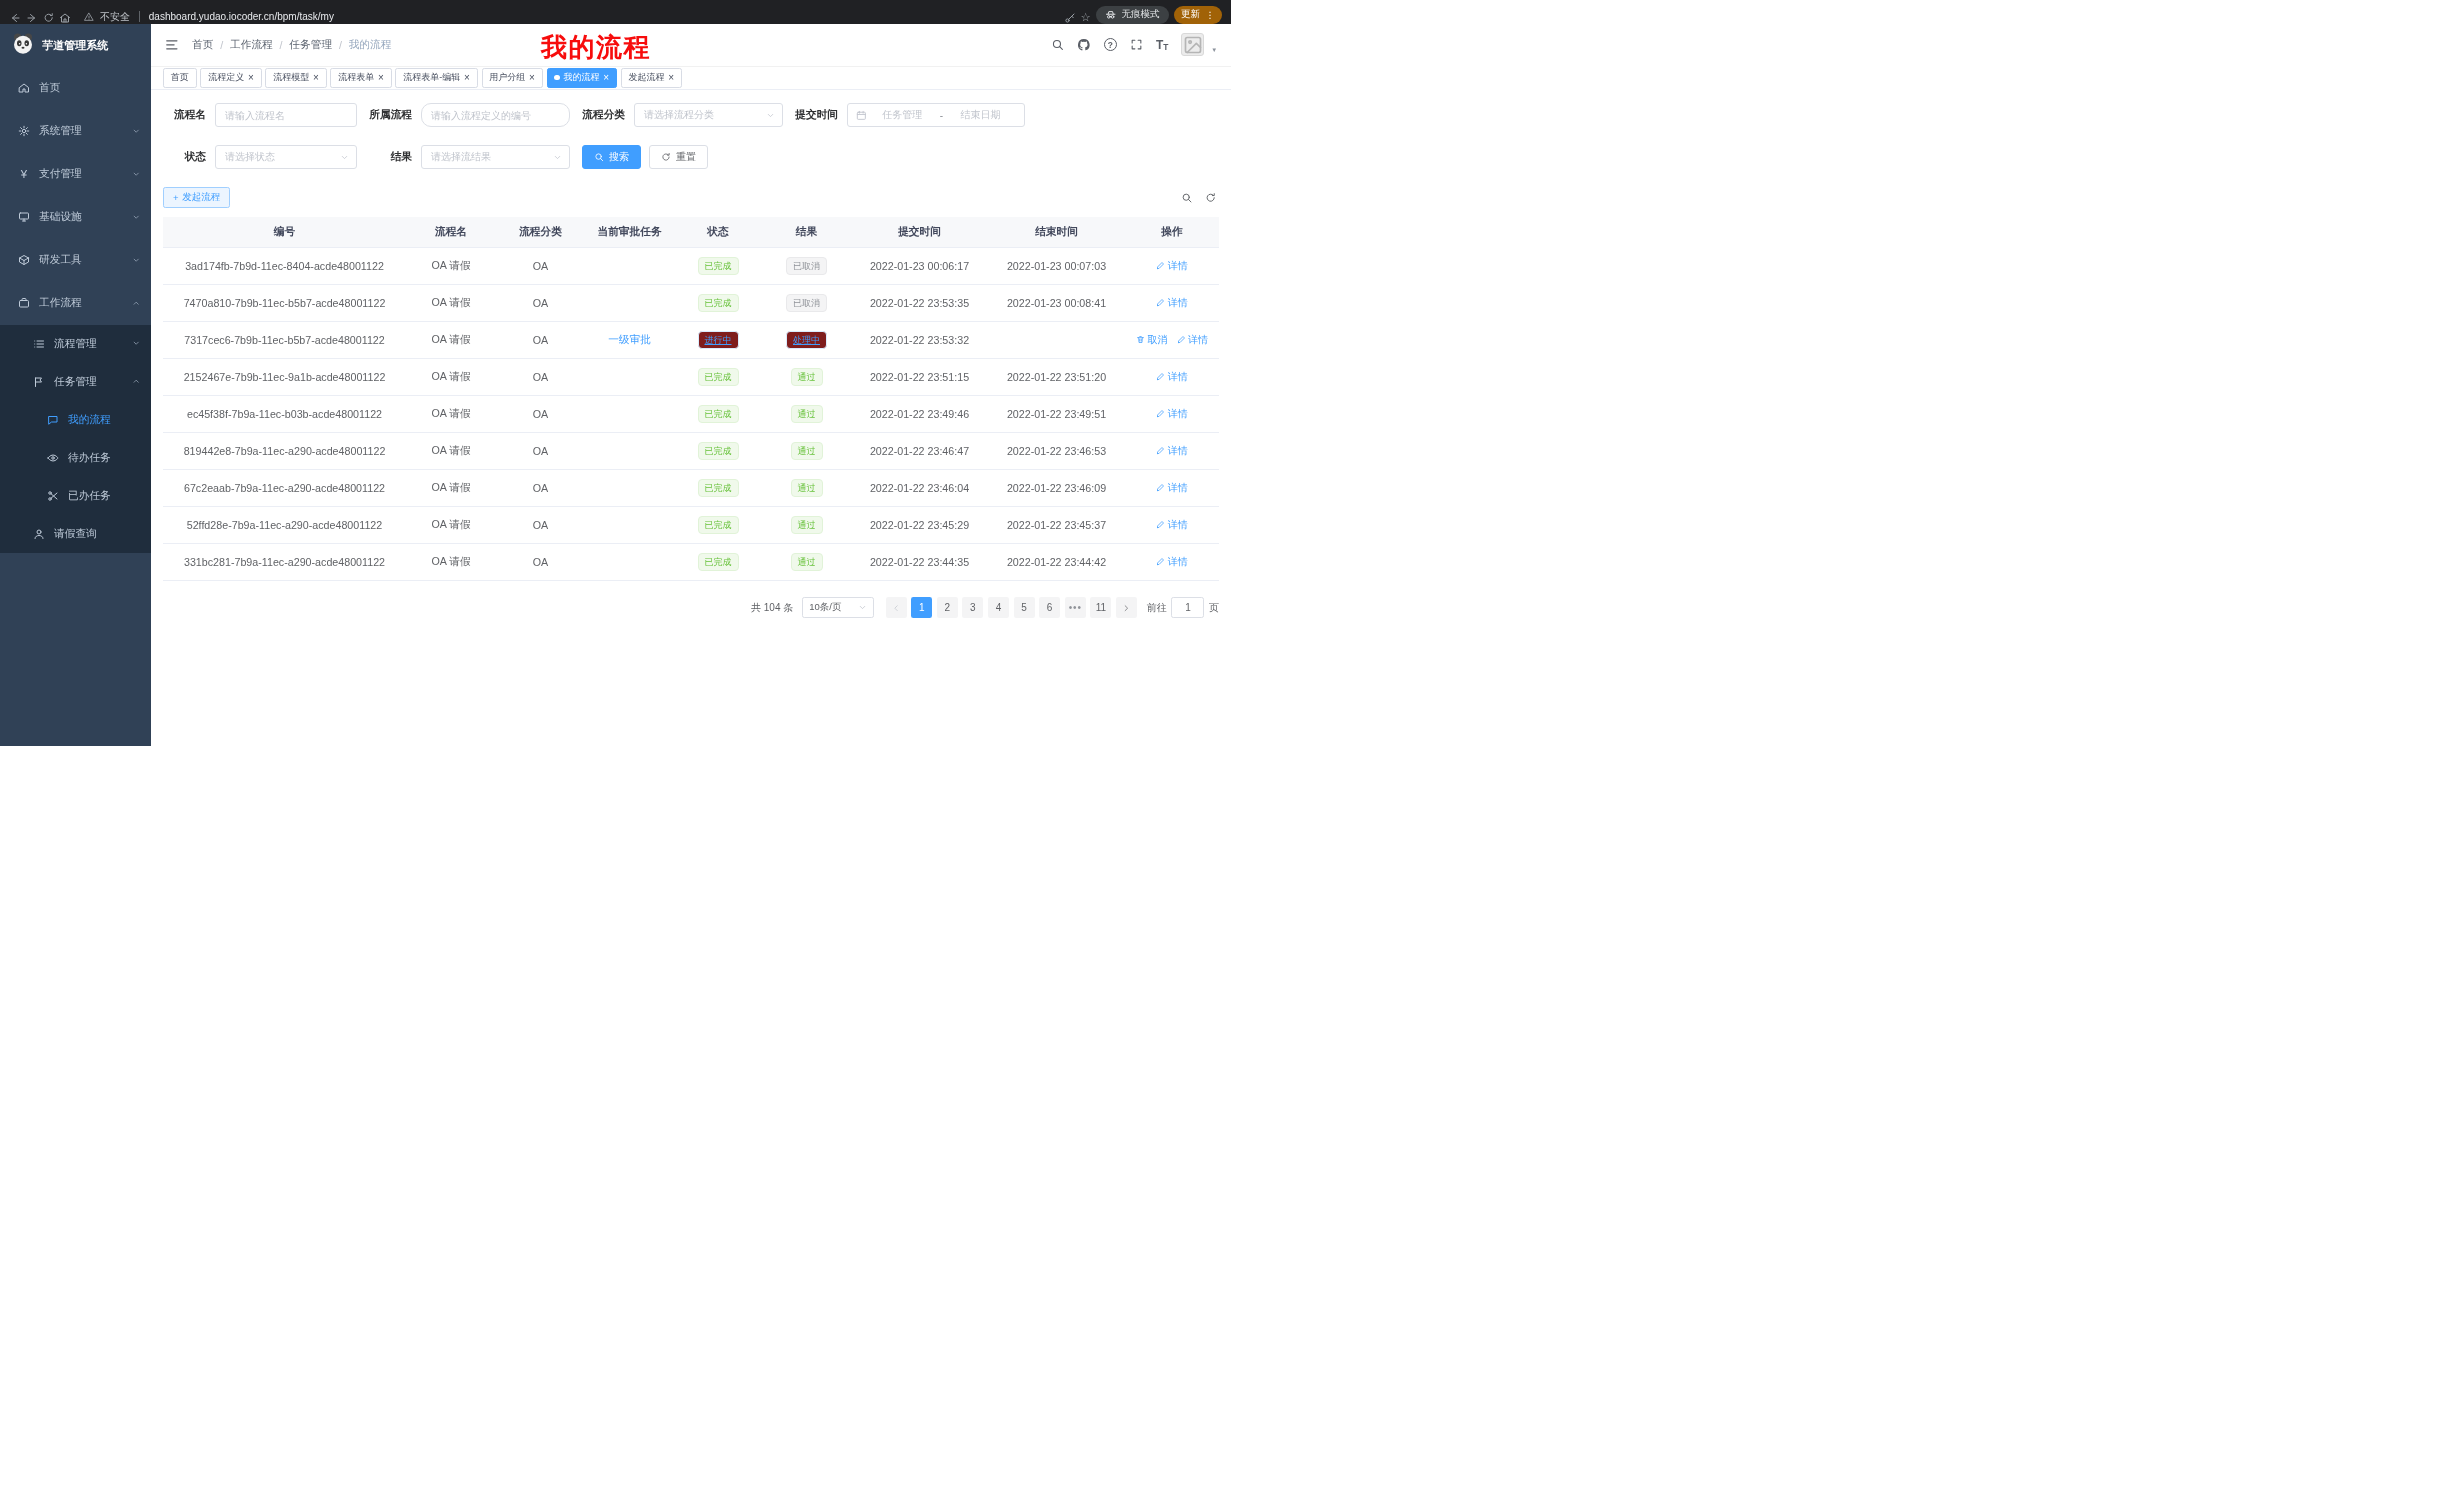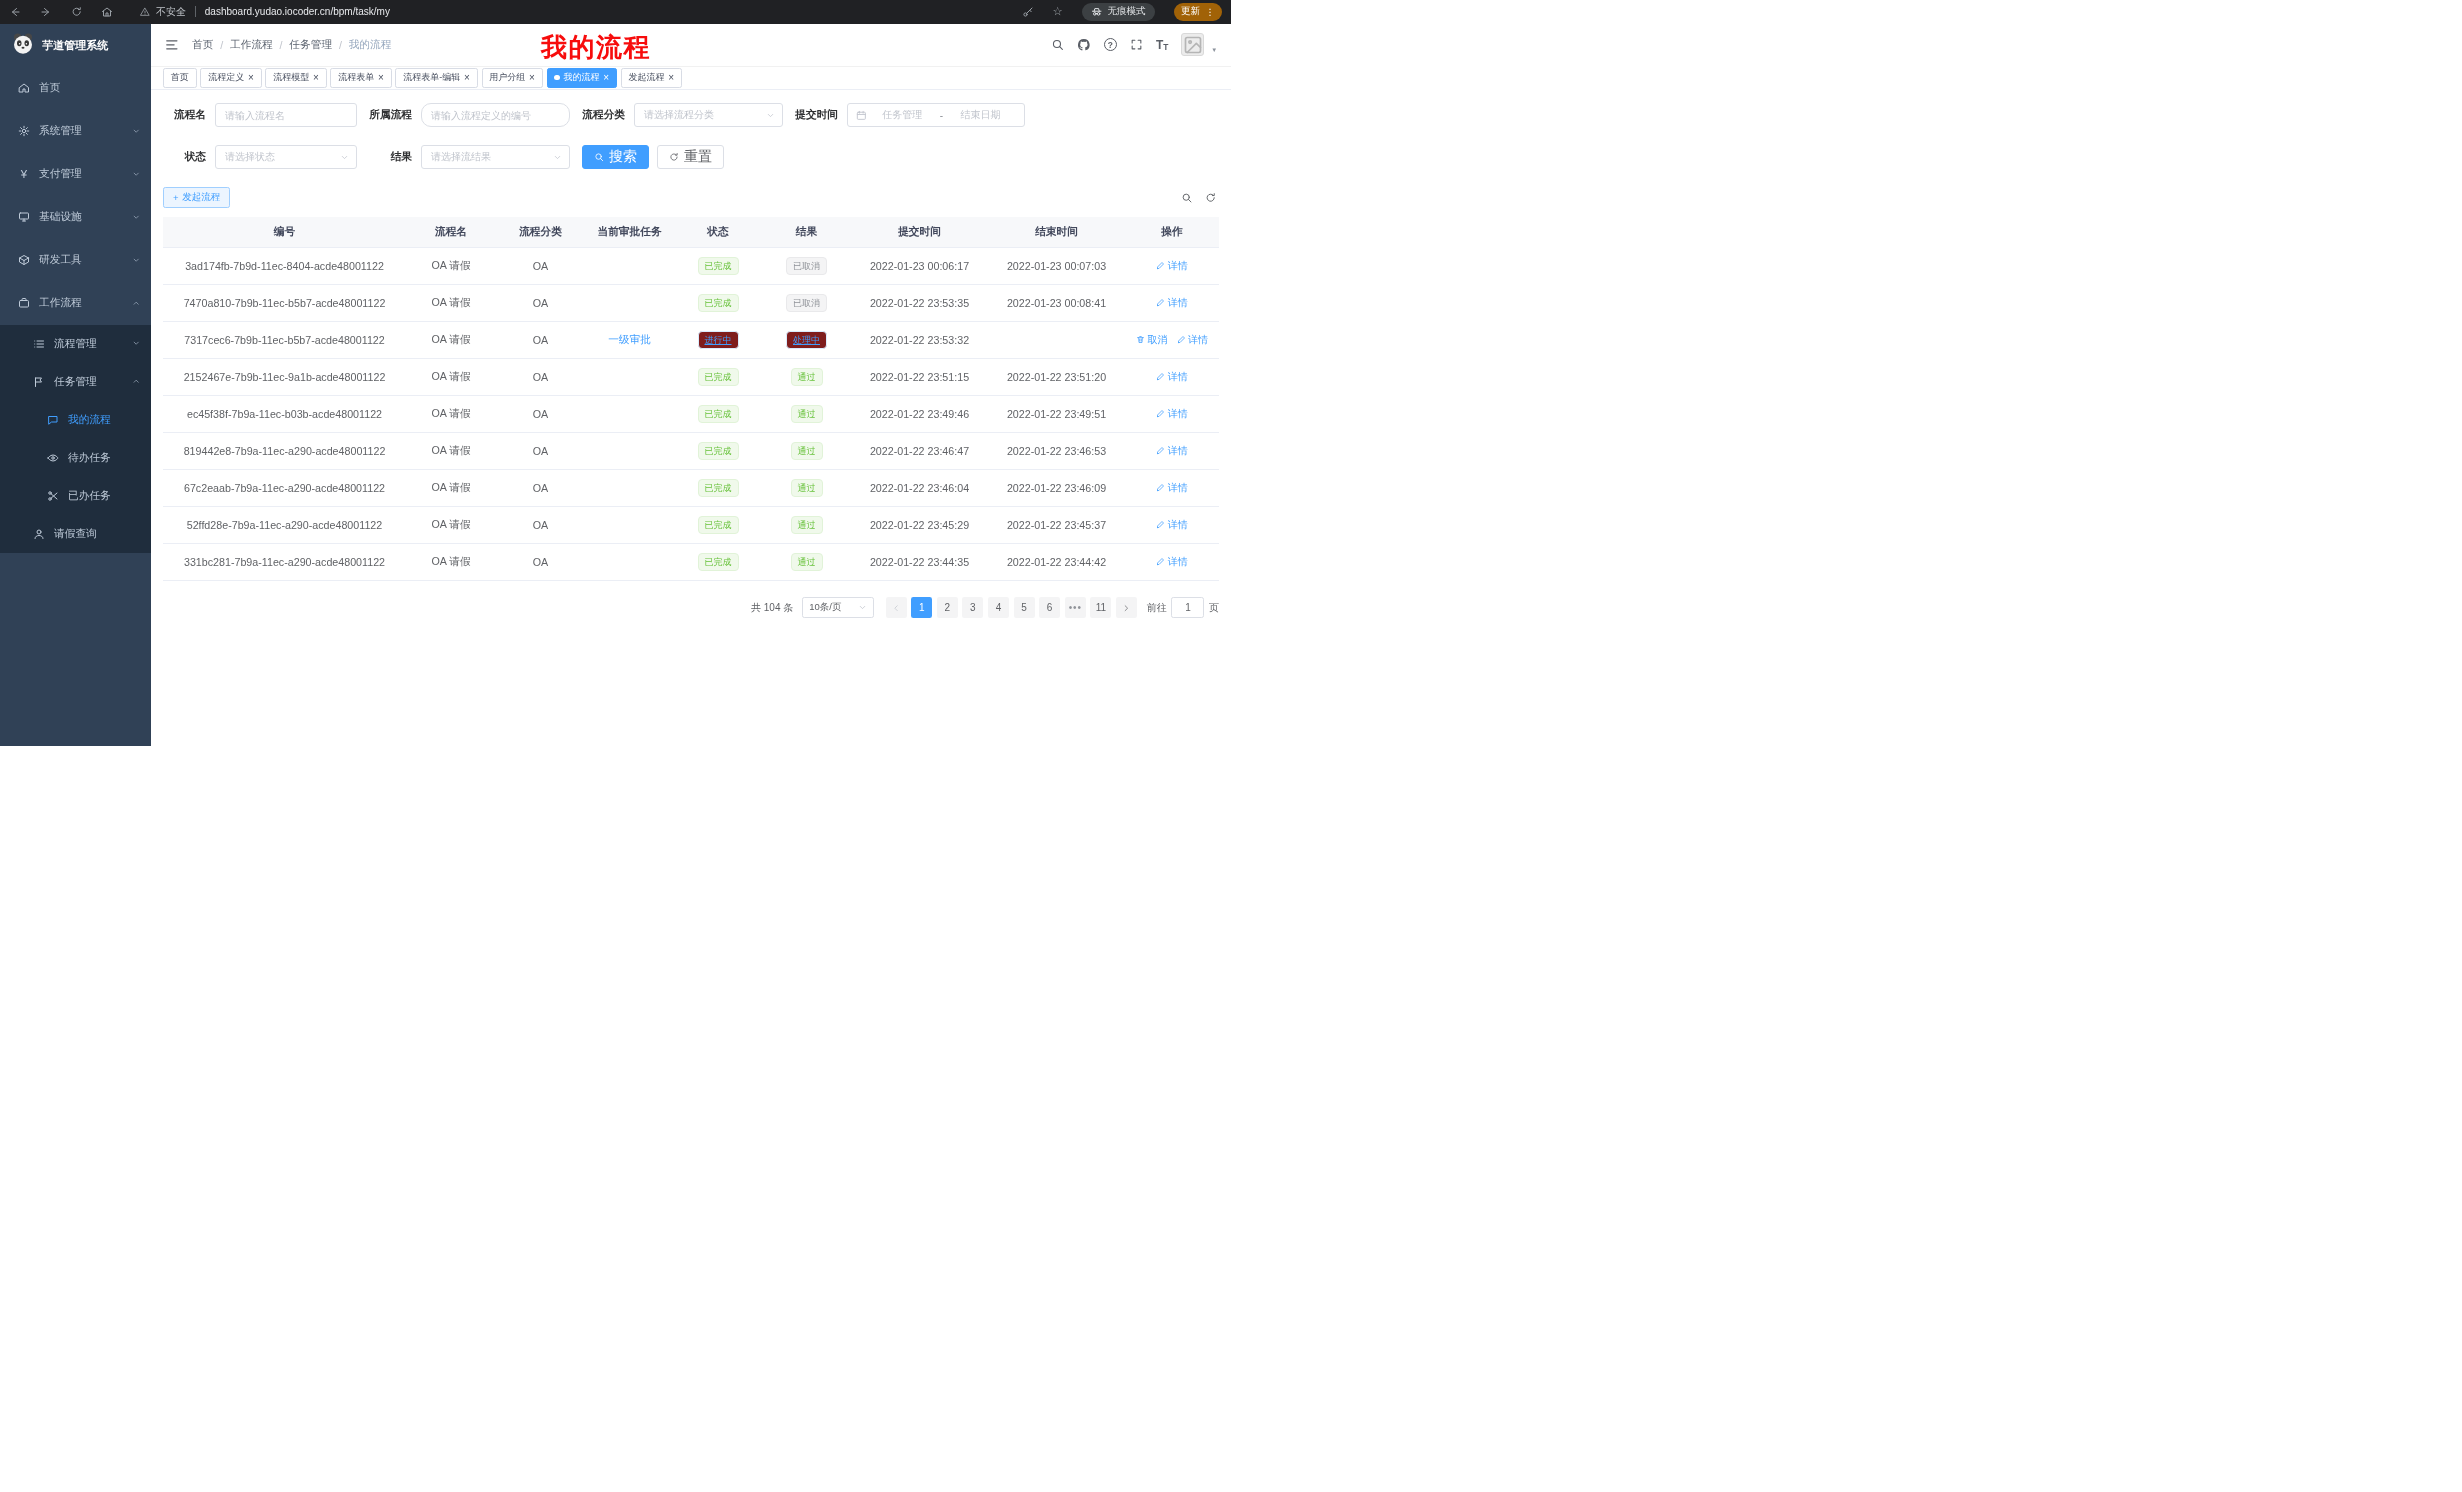--- a/index.html
+++ b/index.html
@@ -2,21 +2,21 @@
 <html style="font-size:12px"><head>
 <meta charset="utf-8">
 <style>
   * { box-sizing: border-box; margin: 0; padding: 0; }
   html,body { width:1231px; height:746px; overflow:hidden; }
   body { font-family:"Liberation Sans","DejaVu Sans",sans-serif; background:#fff; font-size:10.7px; }
   svg.icon { fill:none; stroke:currentColor; stroke-width:2; stroke-linecap:round; stroke-linejoin:round; display:block; }
   svg.fill { fill:currentColor; stroke:none; display:block; }
 
   
-  .chrome { height:23.6px; background:#202124; display:flex; align-items:center; padding:0 9px; gap:19px; }
+  .chrome { height:23.6px; background:#202124; display:flex; align-items:flex-end; padding:0 9px; gap:5px; }
   .c-icon { color:#9aa0a6; display:flex; align-items:center; cursor:pointer; }
   .c-star { font-size:11.4px; line-height:1; }
   .addr { flex:1; display:flex; align-items:center; color:#bdc1c6; font-size:10px; gap:6px; padding-left:7.6px; cursor:text; }
   .addr .divider { width:0.8px; height:10.7px; background:#5f6368; margin:0 3px; }
   .addr .url { color:#e8eaed; }
   .incog { background:#3c4043; color:#e8eaed; height:18px; border-radius:9px; display:flex; align-items:center; gap:5.3px; padding:0 9px; font-size:9.5px; }
   .update { background:#a16207; color:#fff; height:17.5px; border-radius:9px; display:flex; align-items:center; gap:5.3px; padding:0 7.6px; font-size:9.5px; cursor:pointer; }
   .update .dots { font-size:9px; }
 
   
@@ -69,21 +69,21 @@
   .f-label { width:43px; text-align:right; font-weight:700; color:#303133; margin-right:9px; font-size:10.7px; white-space:nowrap; }
   .f-input { height:24px; border:0.8px solid #dcdfe6; border-radius:3px; padding:0 9px; font-size:10px; color:#606266; outline:none; font-family:inherit; }
   .f-input::placeholder { color:#c0c4cc; }
   .f-select { height:24px; border:0.8px solid #dcdfe6; border-radius:3px; background:#fff; display:flex; align-items:center; justify-content:space-between; padding:0 6.8px 0 9px; cursor:pointer; }
   .ph { color:#c0c4cc; font-size:10px; }
   .sel-ar { width:9px; height:9px; color:#c0c4cc; }
   .f-range { width:178px; height:24px; border:0.8px solid #dcdfe6; border-radius:3px; display:flex; align-items:center; padding:0 7.6px; cursor:pointer; }
   .f-range .cal { width:10.7px; height:10.7px; color:#c0c4cc; flex-shrink:0; }
   .f-range .ph { flex:1; text-align:center; }
   .f-range .sep { color:#8c9097; font-size:10px; padding:0 1.5px; }
-  .btn { height:24px; display:inline-flex; align-items:center; gap:4.6px; padding:0 11.4px; border-radius:3px; font-size:14px; cursor:pointer; border:0.8px solid transparent; font-family:inherit; }
+  .btn { height:24px; display:inline-flex; align-items:center; gap:4.6px; padding:0 11.4px; border-radius:3px; font-size:10px; cursor:pointer; border:0.8px solid transparent; font-family:inherit; }
   .btn-primary { background:#409eff; border-color:#409eff; color:#fff; }
   .btn-plain { background:#fff; border-color:#dcdfe6; color:#606266; margin-left:7.6px; }
 
   .create-row { display:flex; align-items:center; justify-content:space-between; margin:18px 0 9px; }
   .btn-create { height:21px; display:inline-flex; align-items:center; gap:3.8px; padding:0 9px; background:#ecf5ff; border:0.8px solid #a0cfff; border-radius:2.3px; color:#409eff; font-size:9.5px; cursor:pointer; }
   .table-tools { display:flex; align-items:center; gap:12px; color:#5f6266; padding-right:3px; }
   .table-tools span { cursor:pointer; display:flex; }
 
   
   table.grid { width:100%; border-collapse:collapse; table-layout:fixed; }

